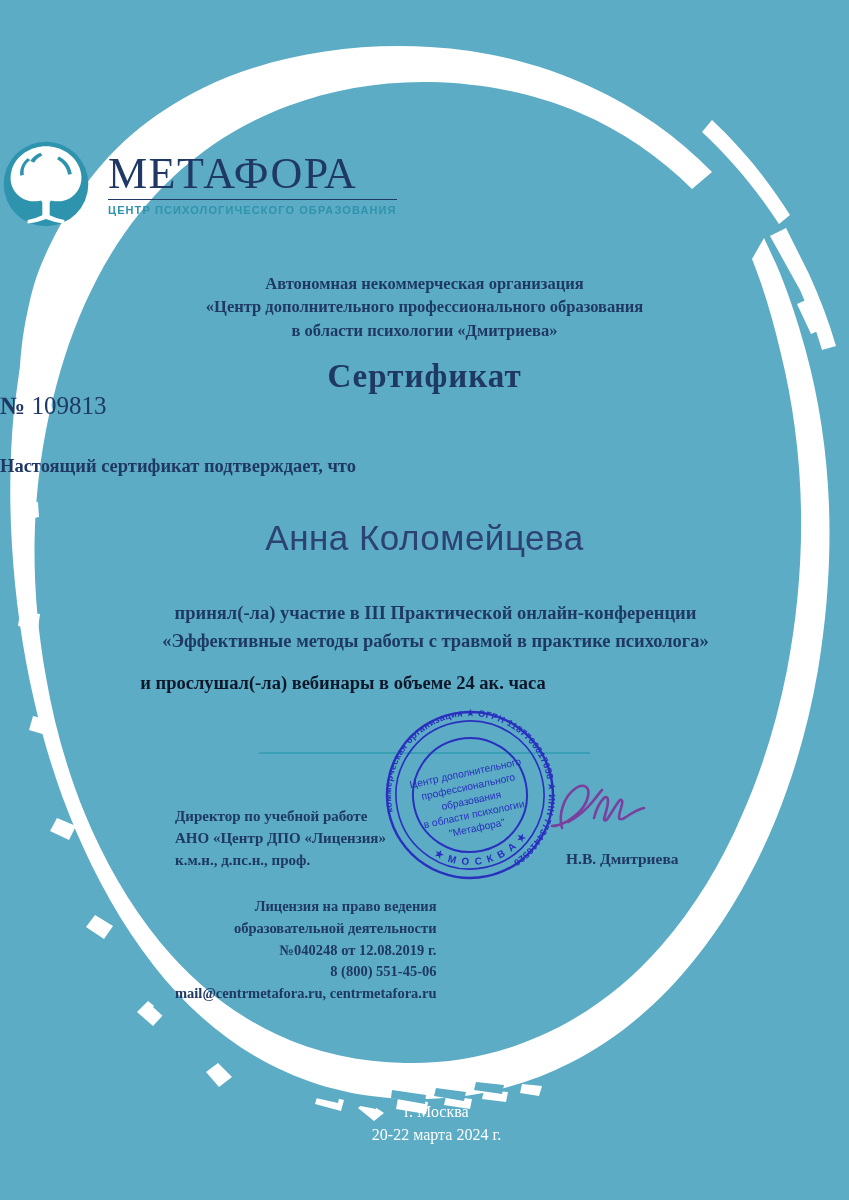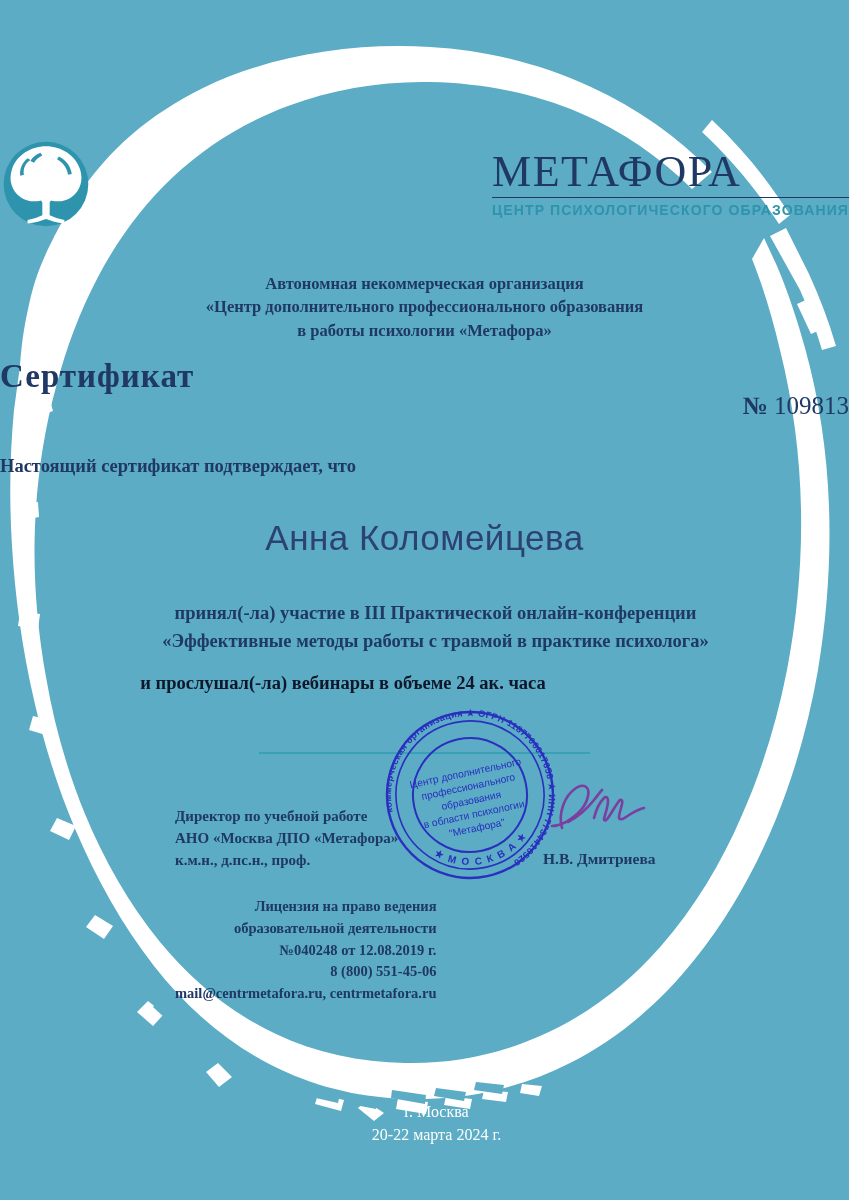--- a/index.html
+++ b/index.html
@@ -26,67 +26,67 @@
   .content{
     position:absolute;
     left:0;top:0;
     width:849px;height:1200px;
   }
 
   
   .logo-row{
     position:absolute;
     top:138px;left:0;width:849px;
-    display:flex;align-items:center;justify-content:space-between;
+    display:flex;align-items:center;justify-content:flex-start;
     gap:16px;
   }
   .logo-mark{width:92px;height:92px;flex:0 0 auto;}
   .logo-text{display:flex;flex-direction:column;align-items:stretch;}
   .logo-word{
     font-family:"Liberation Serif", serif;
     font-size:44px;
     letter-spacing:1.5px;
     color:#1F3864;
     line-height:1;
     white-space:nowrap;
   }
   .logo-rule{
     height:1.5px;background:#1F3864;margin-top:3px;width:100%;
   }
   .logo-tag{
     font-family:"Liberation Sans", sans-serif;
-    font-size:14px;
+    font-size:11px;
     font-weight:bold;
     letter-spacing:1.1px;
     color:#2E93AD;
     margin-top:4px;
     white-space:nowrap;
     text-align:center;
   }
 
   
   .org{
     position:absolute;top:272px;left:0;width:849px;
     text-align:center;
     color:#1F3864;
     font-size:16.5px;
     font-weight:bold;
     line-height:1.42;
   }
   .cert-title{
     position:absolute;top:358px;left:0;width:849px;
-    text-align:left;
+    text-align:center;
     color:#1F3864;
     font-size:33px;
     font-weight:bold;
     letter-spacing:1px;
   }
   .cert-num{
     position:absolute;top:392px;left:0;width:849px;
-    text-align:right;
+    text-align:left;
     color:#1F3864;
     font-size:25px;
   }
   .cert-num .no{font-weight:bold;}
   .confirms{
     position:absolute;top:456px;left:0;width:849px;
     text-align:left;
     color:#1F3864;
     font-size:18.5px;
     font-weight:bold;
@@ -125,21 +125,21 @@
   .sign-block{
     position:absolute;
     top:806px;left:175px;
     color:#1F3864;
     font-size:15px;
     line-height:1.45;
     font-weight:bold;
   }
   .sign-name{
     position:absolute;
-    top:850px;left:543px;
+    top:850px;left:566px;
     color:#1F3864;
     font-size:15.5px;
     font-weight:bold;
   }
   .signature{
     position:absolute;
     top:778px;left:540px;
     width:112px;height:62px;
   }
 
@@ -350,21 +350,21 @@
       <div class="logo-text">
         <div class="logo-word">МЕТАФОРА</div>
         <div class="logo-rule"></div>
         <div class="logo-tag">ЦЕНТР ПСИХОЛОГИЧЕСКОГО ОБРАЗОВАНИЯ</div>
       </div>
     </div>
 
     <div class="org">
       <div>Автономная некоммерческая организация</div>
       <div>«Центр дополнительного профессионального образования</div>
-      <div>в работы психологии «Метафора»</div>
+      <div>в области психологии «Дмитриева»</div>
     </div>
 
     <div class="cert-title">Сертификат</div>
     <div class="cert-num">
       <span class="no">№</span>
       <span>109813</span>
     </div>
 
     <div class="confirms">Настоящий сертификат подтверждает, что</div>
 
@@ -373,21 +373,21 @@
     <div class="course">
       <div>принял(-ла) участие в III Практической онлайн-конференции</div>
       <div>«Эффективные методы работы с травмой в практике психолога»</div>
     </div>
     <div class="hours">и прослушал(-ла) вебинары в объеме 24 ак. часа</div>
 
     <div class="sign-rule"></div>
 
     <div class="sign-block">
       <div>Директор по учебной работе</div>
-      <div>АНО «Москва ДПО «Метафора»</div>
+      <div>АНО «Центр ДПО «Лицензия»</div>
       <div>к.м.н., д.пс.н., проф.</div>
     </div>
 
     <svg class="stamp" viewBox="0 0 190 190">
       <defs>
         <path id="ringOuter" d="M 95 95 m -79 0 a 79 79 0 1 1 158 0 a 79 79 0 1 1 -158 0"></path>
         <path id="ringOuterRev" d="M 95 95 m -70 0 a 70 70 0 1 0 140 0 a 70 70 0 1 0 -140 0"></path>
       </defs>
       <g transform="rotate(-12 95 95)">
         <circle cx="95" cy="95" r="83" fill="none" stroke="#2A2FBF" stroke-width="2.4"></circle>

